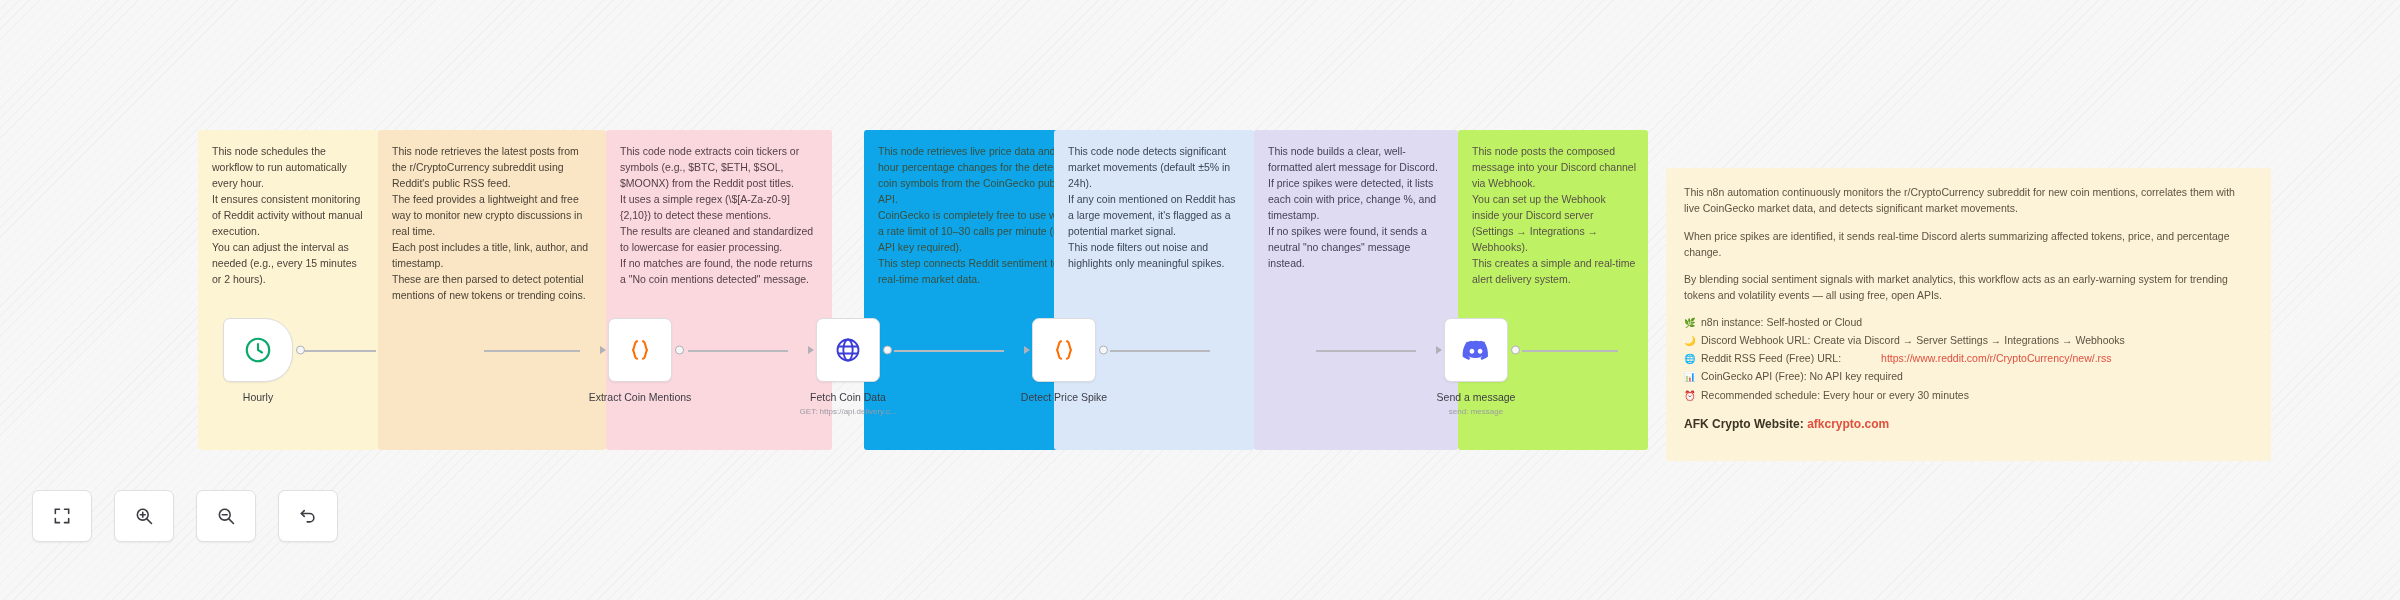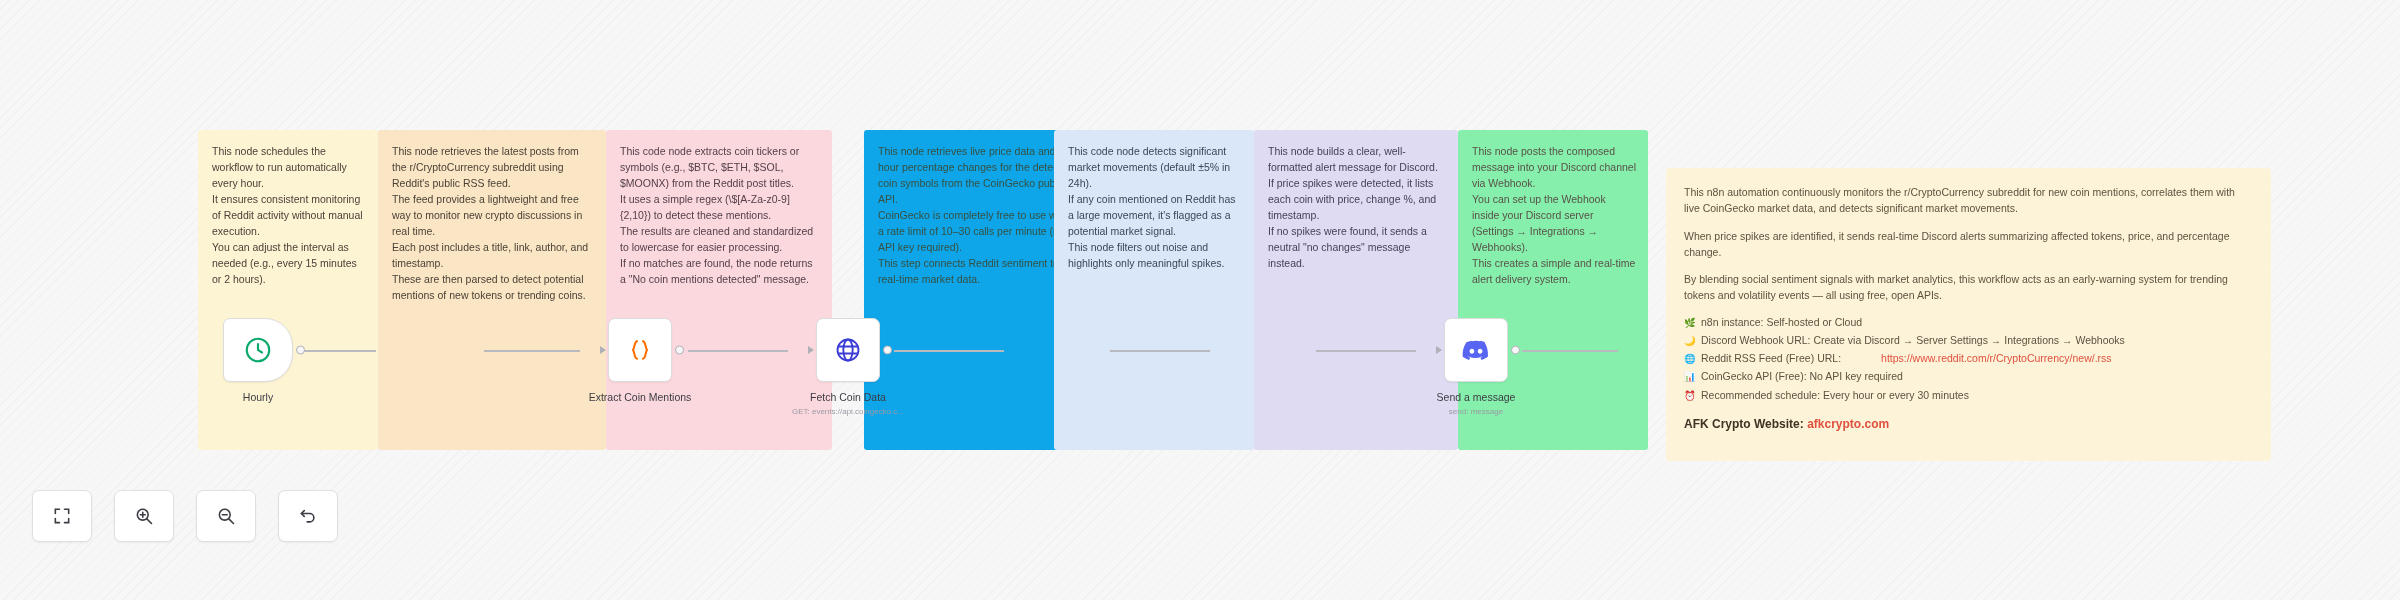--- a/index.html
+++ b/index.html
@@ -35,21 +35,21 @@
     color: #4a4238;
     white-space: pre-line;
     overflow: hidden;
   }
   .note.n1 { left: 198px;  width: 180px; background:#fdf4d4; }
   .note.n2 { left: 378px;  width: 228px; background:#fae6c4; }
   .note.n3 { left: 606px;  width: 226px; background:#fbd8dd; color:#53404a;}
   .note.n4 { left: 864px;  width: 222px; background:#0ea5e9; color:#37503f;}
   .note.n5 { left: 1054px; width: 200px; background:#d9e7f8; color:#3b4756;}
   .note.n6 { left: 1254px; width: 204px; background:#dfdbf3; color:#453f58;}
-  .note.n7 { left: 1458px; width: 190px; background:#86efac; color:#585248;}
+  .note.n7 { left: 1458px; width: 190px; background:#bef264; color:#585248;}
 
   
   #info-panel {
     position: absolute;
     left: 1666px;
     top: 168px;
     width: 605px;
     height: 293px;
     background: #fcf3d8;
     border-radius: 3px;
@@ -240,23 +240,35 @@
     <div class="node-box">
       <svg class="ico" width="28" height="28" viewBox="0 0 24 24" fill="none" stroke="#3b3bd6" stroke-width="1.6">
         <circle cx="12" cy="12" r="9"></circle>
         <ellipse cx="12" cy="12" rx="4" ry="9"></ellipse>
         <path d="M3.2 9h17.6M3.2 15h17.6"></path>
       </svg>
       <span class="port arrow"></span>
       <span class="port right"></span>
     </div>
     <div class="node-label">Fetch Coin Data</div>
-    <div class="node-sub">GET: events://api.coingecko.c...</div>
-  </div>
-
+    <div class="node-sub">GET: https://api.delivery.c...</div>
+  </div>
+
+  <div class="node-col" style="left:1004px;">
+    <div class="node-box">
+      <svg class="ico" width="28" height="28" viewBox="0 0 24 24" fill="none" stroke="#ff6d00" stroke-width="1.8" stroke-linecap="round">
+        <path d="M9.5 4.5C7.2 4.5 7.6 9.4 6 12c1.6 2.6 1.2 7.5 3.5 7.5"></path>
+        <path d="M14.5 4.5c2.3 0 1.9 4.9 3.5 7.5-1.6 2.6-1.2 7.5-3.5 7.5"></path>
+      </svg>
+      <span class="port arrow"></span>
+      <span class="port right"></span>
+    </div>
+    <div class="node-label">Detect Price Spike</div>
+    <div class="node-sub"></div>
+  </div>
 
 
   <div class="node-col" style="left:1416px;">
     <div class="node-box">
       <svg class="ico" width="28" height="22" viewBox="0 0 24 18">
         <path fill="#5865f2" d="M20.3 2.4A18 18 0 0 0 15.9 1l-.3.6a13 13 0 0 0-7.2 0L8.1 1a18 18 0 0 0-4.4 1.4C1 6.6.3 10.7.6 14.8a18 18 0 0 0 5.4 2.7l1.1-1.8c-.6-.2-1.2-.5-1.7-.9l.4-.3a12.9 12.9 0 0 0 11.2 0l.4.3c-.5.4-1.1.7-1.7.9l1.1 1.8a18 18 0 0 0 5.4-2.7c.4-4.8-.7-8.9-2.9-12.4zM8.5 12.3c-1.1 0-2-1-2-2.2s.9-2.2 2-2.2 2 1 2 2.2-.9 2.2-2 2.2zm7 0c-1.1 0-2-1-2-2.2s.9-2.2 2-2.2 2 1 2 2.2-.9 2.2-2 2.2z"></path>
       </svg>
       <span class="port arrow"></span>
       <span class="port right"></span>
     </div>

